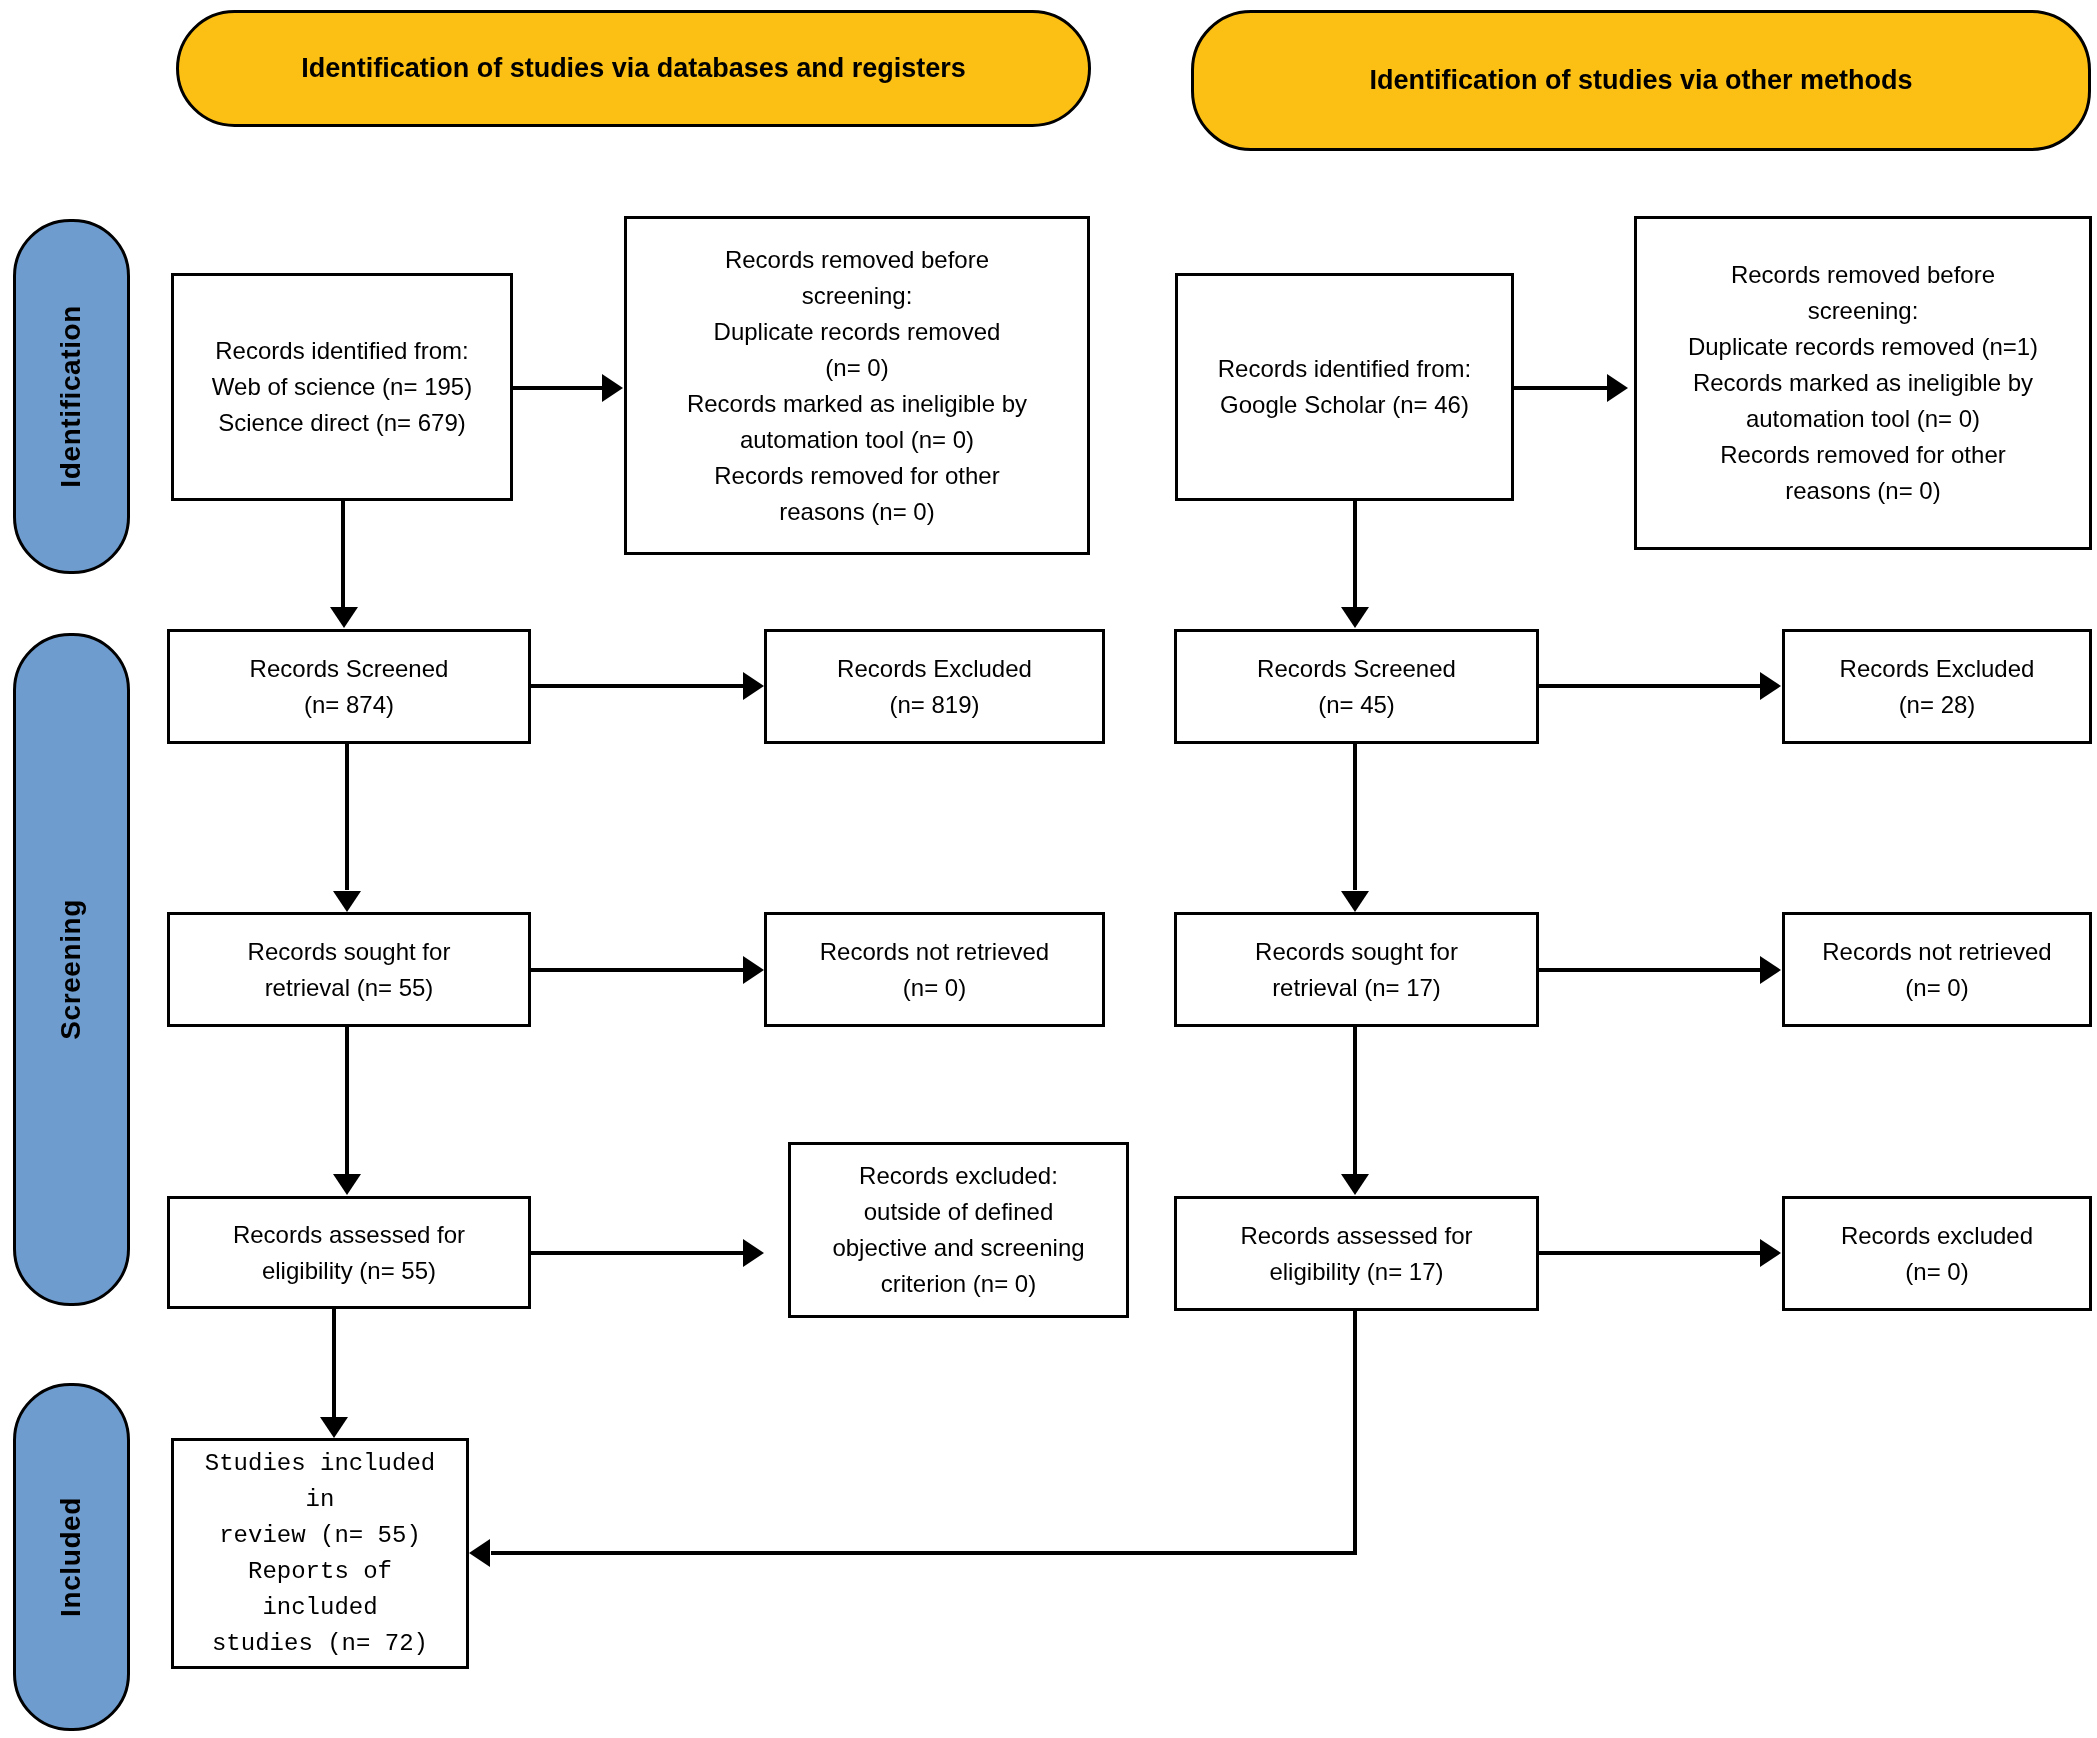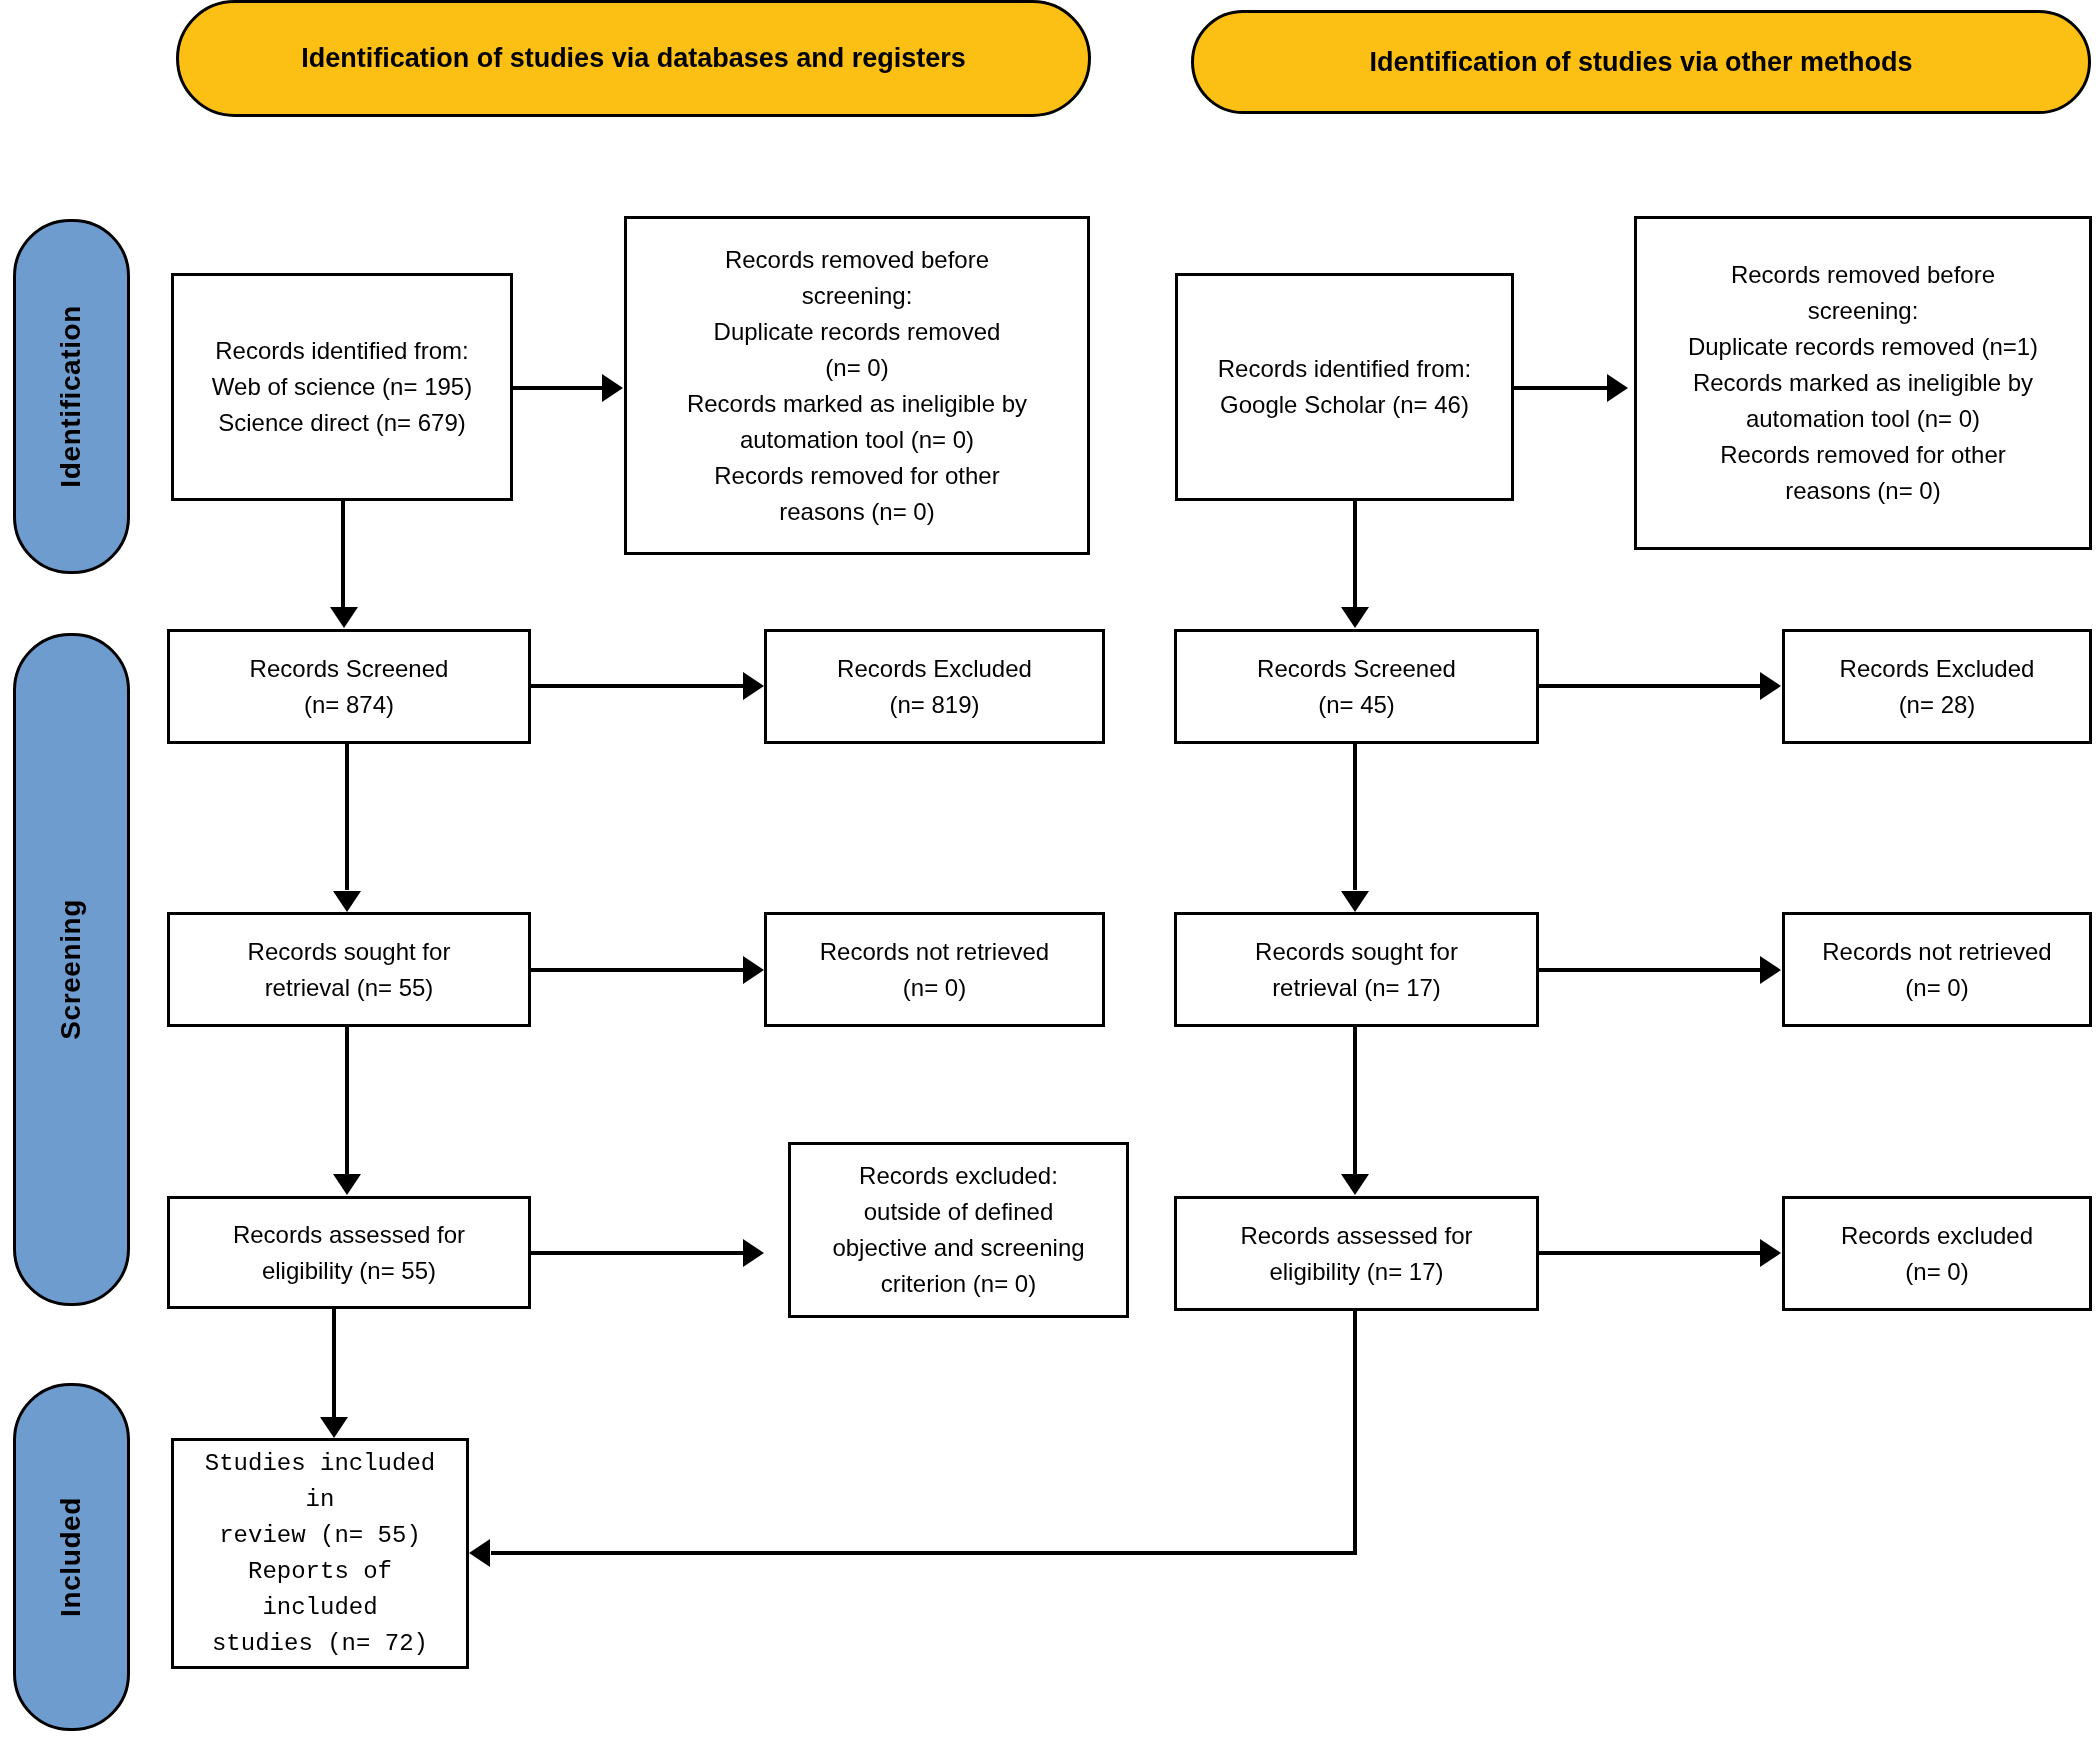--- a/index.html
+++ b/index.html
@@ -76,22 +76,22 @@
     border-left: 14px solid transparent;
     border-right: 14px solid transparent;
     border-top: 21.4px solid var(--line, #000);
   }
 </style>
 </head>
 <body>
 
 <div id="stage">
 
-  <div class="header-pill" style="left:176px; top:0; width:915px; height:117px;">Identification of studies via databases and registers</div>
-  <div class="header-pill" style="left:1191px; top:10px; width:900px; height:104px;">Identification of studies via other methods</div>
+  <div class="header-pill" style="left:176px; top:10px; width:915px; height:117px;">Identification of studies via databases and registers</div>
+  <div class="header-pill" style="left:1191px; top:10px; width:900px; height:141px;">Identification of studies via other methods</div>
 
   <div class="stage-pill" style="left:12.6px; top:219px; width:117px; height:355px;">
     <span class="vtext">Identification</span>
   </div>
   <div class="stage-pill" style="left:12.6px; top:633px; width:117px; height:673px;">
     <span class="vtext">Screening</span>
   </div>
   <div class="stage-pill" style="left:12.6px; top:1383px; width:117px; height:348px;">
     <span class="vtext">Included</span>
   </div>

